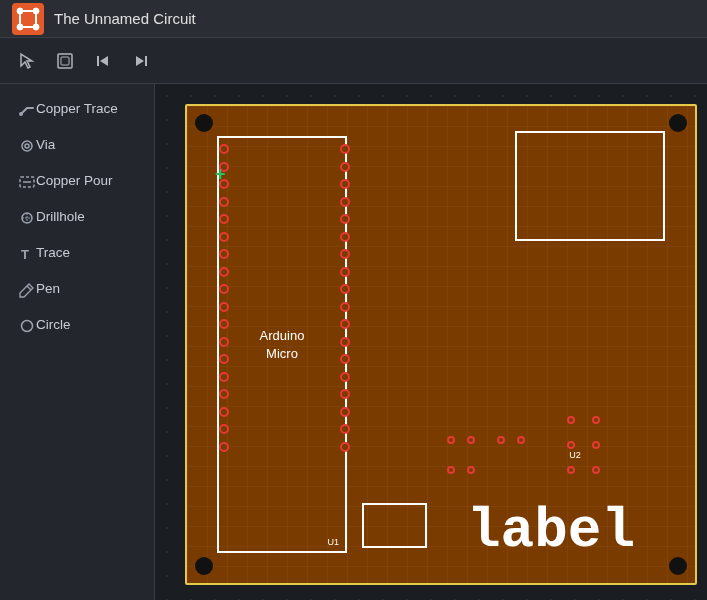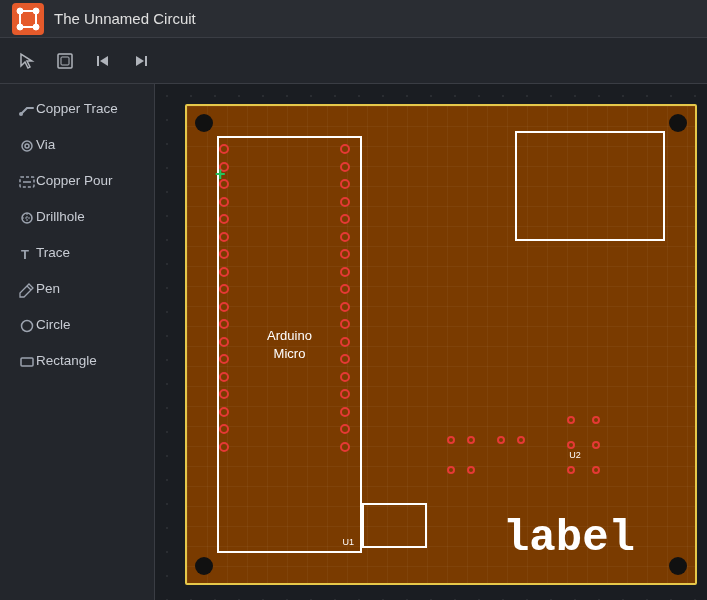--- a/index.html
+++ b/index.html
@@ -139,21 +139,21 @@
       font-size: 18px;
       font-weight: bold;
       z-index: 10;
     }
 
     
     #arduino-micro {
       position: absolute;
       top: 30px;
       left: 30px;
-      width: 145px;
+      width: 130px;
       bottom: 30px;
       border: 2px solid #ffffff;
       background: transparent;
       z-index: 5;
     }
     #arduino-label {
       position: absolute;
       top: 50%;
       left: 50%;
       transform: translate(-50%, -50%);
@@ -211,21 +211,21 @@
       background: transparent;
       z-index: 5;
     }
 
     
     #label-text {
       position: absolute;
       bottom: 20px;
       right: 60px;
       color: #ffffff;
-      font-size: 44px;
+      font-size: 56px;
       font-family: 'Courier New', monospace;
       font-weight: bold;
       z-index: 5;
     }
 
     
     .corner-hole {
       position: absolute;
       width: 18px;
       height: 18px;
@@ -379,28 +379,20 @@
 
     <div class="sidebar-item">
       <span class="icon">
         <svg width="16" height="16" viewBox="0 0 16 16" fill="none">
           <circle cx="8" cy="8" r="5.5" stroke="#9ca3af" stroke-width="1.5" fill="none"></circle>
         </svg>
       </span>
       <span>Circle</span>
     </div>
 
-    <div class="sidebar-item">
-      <span class="icon">
-        <svg width="16" height="16" viewBox="0 0 16 16" fill="none">
-          <rect x="2" y="4" width="12" height="8" rx="1" stroke="#9ca3af" stroke-width="1.5" fill="none"></rect>
-        </svg>
-      </span>
-      <span>Rectangle</span>
-    </div>
 
   </div>
 
   <div id="canvas-area">
     <div id="bg-grid"></div>
 
     <div id="pcb-board">
 
       <div id="crosshair">+</div>
 

